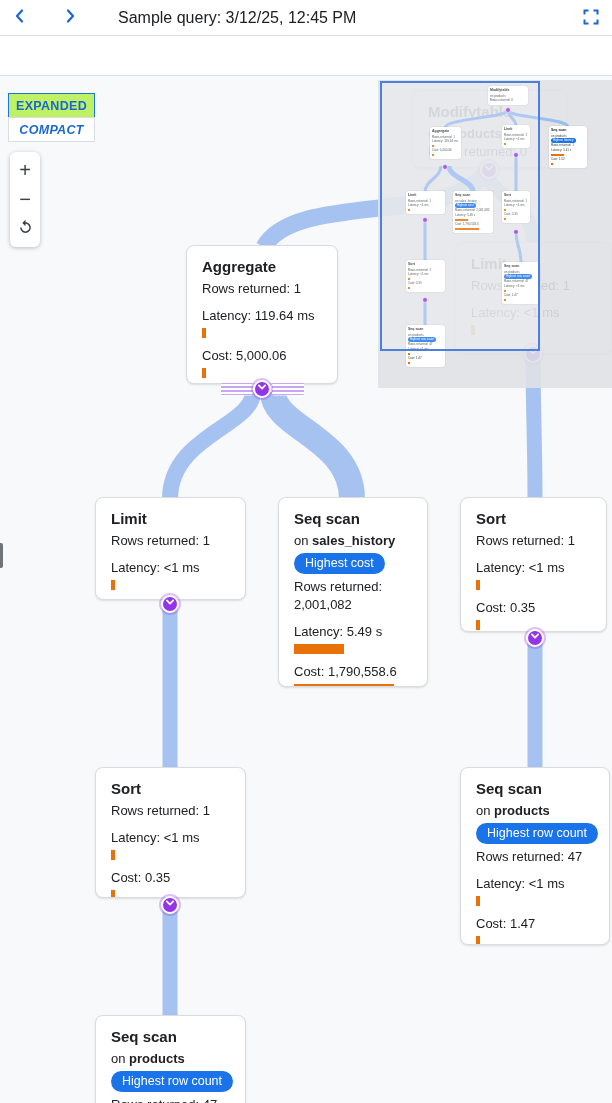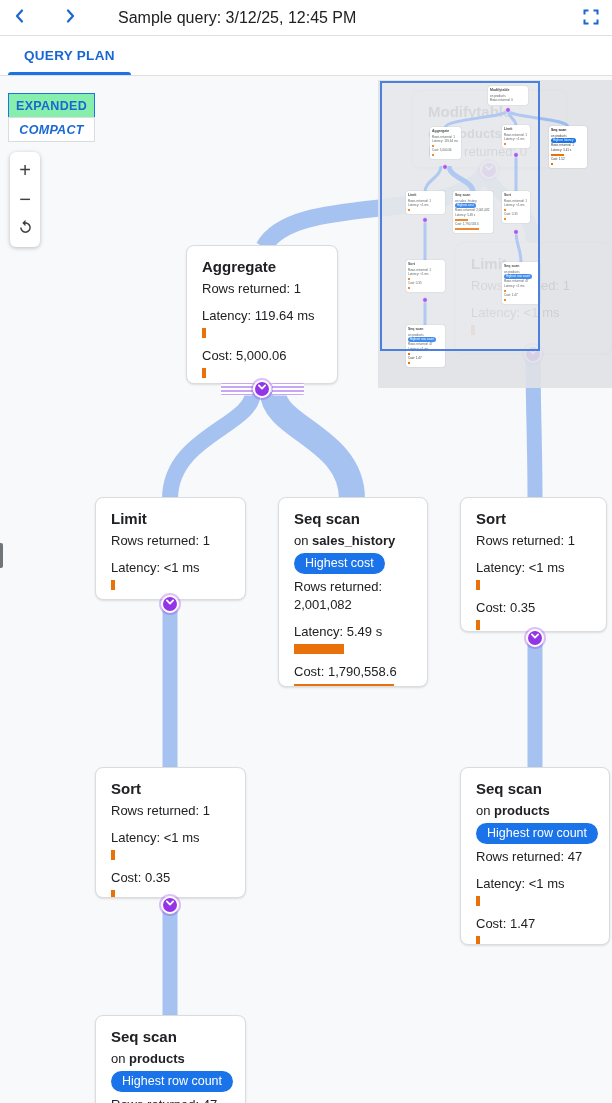--- a/index.html
+++ b/index.html
@@ -48,21 +48,21 @@
     display:flex; align-items:center; justify-content:center; transform:translate(-50%,-50%); cursor:pointer; }
   .toggle-stripes { position:absolute; z-index:3; width:32px; height:13px; border-radius:2px;
     background:repeating-linear-gradient(#c9a5f5 0 1.5px, #ffffff 1.5px 3.8px);
     transform:translateY(-50%); }
 
   
   .view-toggle { position:absolute; z-index:20; left:8px; top:17px; width:87px; }
   .vt-btn { width:100%; height:25px; font-size:12.5px; font-weight:bold; letter-spacing:.3px;
     color:#1967d2; background:#fff; border:1px solid #dadce0; display:flex; align-items:center;
     justify-content:center; cursor:pointer; }
-  .vt-btn.selected { background:#86efac; border:1px solid #1a73e8; }
+  .vt-btn.selected { background:#bef264; border:1px solid #1a73e8; }
   .vt-btn.bottom { margin-top:-1px;font-style:italic; }
 
   .zoom-panel { position:absolute; z-index:20; left:10px; top:76px; width:30px; background:#fff;
     border-radius:6px; box-shadow:0 1px 4px rgba(0,0,0,.25); display:flex; flex-direction:column;
     align-items:center; padding:4px 0; }
   .zoom-btn { width:30px; height:29px; display:flex; align-items:center; justify-content:center;
     font-size:20px; color:#3c4043; cursor:pointer; user-select:none; }
 
   .drag-handle { position:absolute; z-index:25; left:0; top:467px; width:3px; height:25px;
     background:#70757a; border-radius:0 2px 2px 0; cursor:ew-resize; }
@@ -108,21 +108,20 @@
           <path d="M1.5 5.5v-4h4"></path>
           <path d="M10.5 1.5h4v4"></path>
           <path d="M14.5 10.5v4h-4"></path>
           <path d="M5.5 14.5h-4v-4"></path>
         </svg>
     </span>
   </div>
 </div>
 
 <div class="tabbar">
-  <div class="tab first active">QUERY PLAN</div>
 </div>
 
 <div class="canvas">
 
   <svg class="edges" width="612" height="1027">
     <g fill="none" stroke="#a5c2f1">
       <path d="M 487 94 C 455 150, 295 115, 264 171" stroke-width="17"></path>
       <path d="M 487 94 C 487 120, 533 125, 533 166" stroke-width="14"></path>
       <path d="M 533 278 C 533 330, 535 370, 535 421" stroke-width="15"></path>
       <path d="M 253 316 C 253 350, 170 360, 170 423" stroke-width="16"></path>

